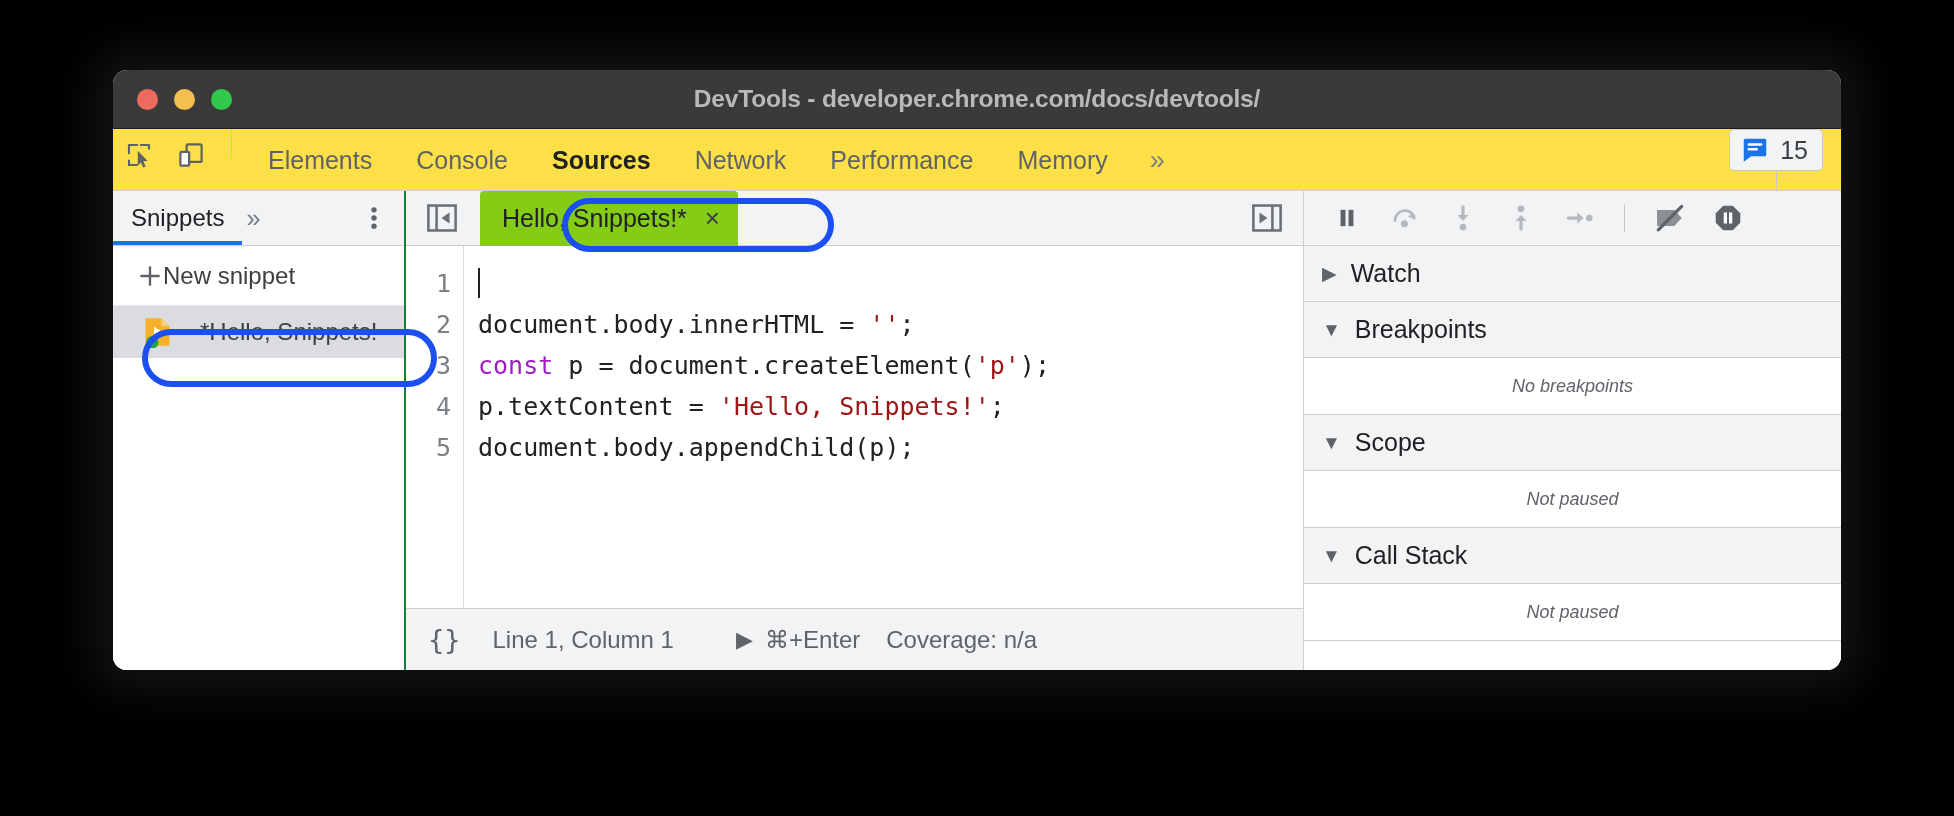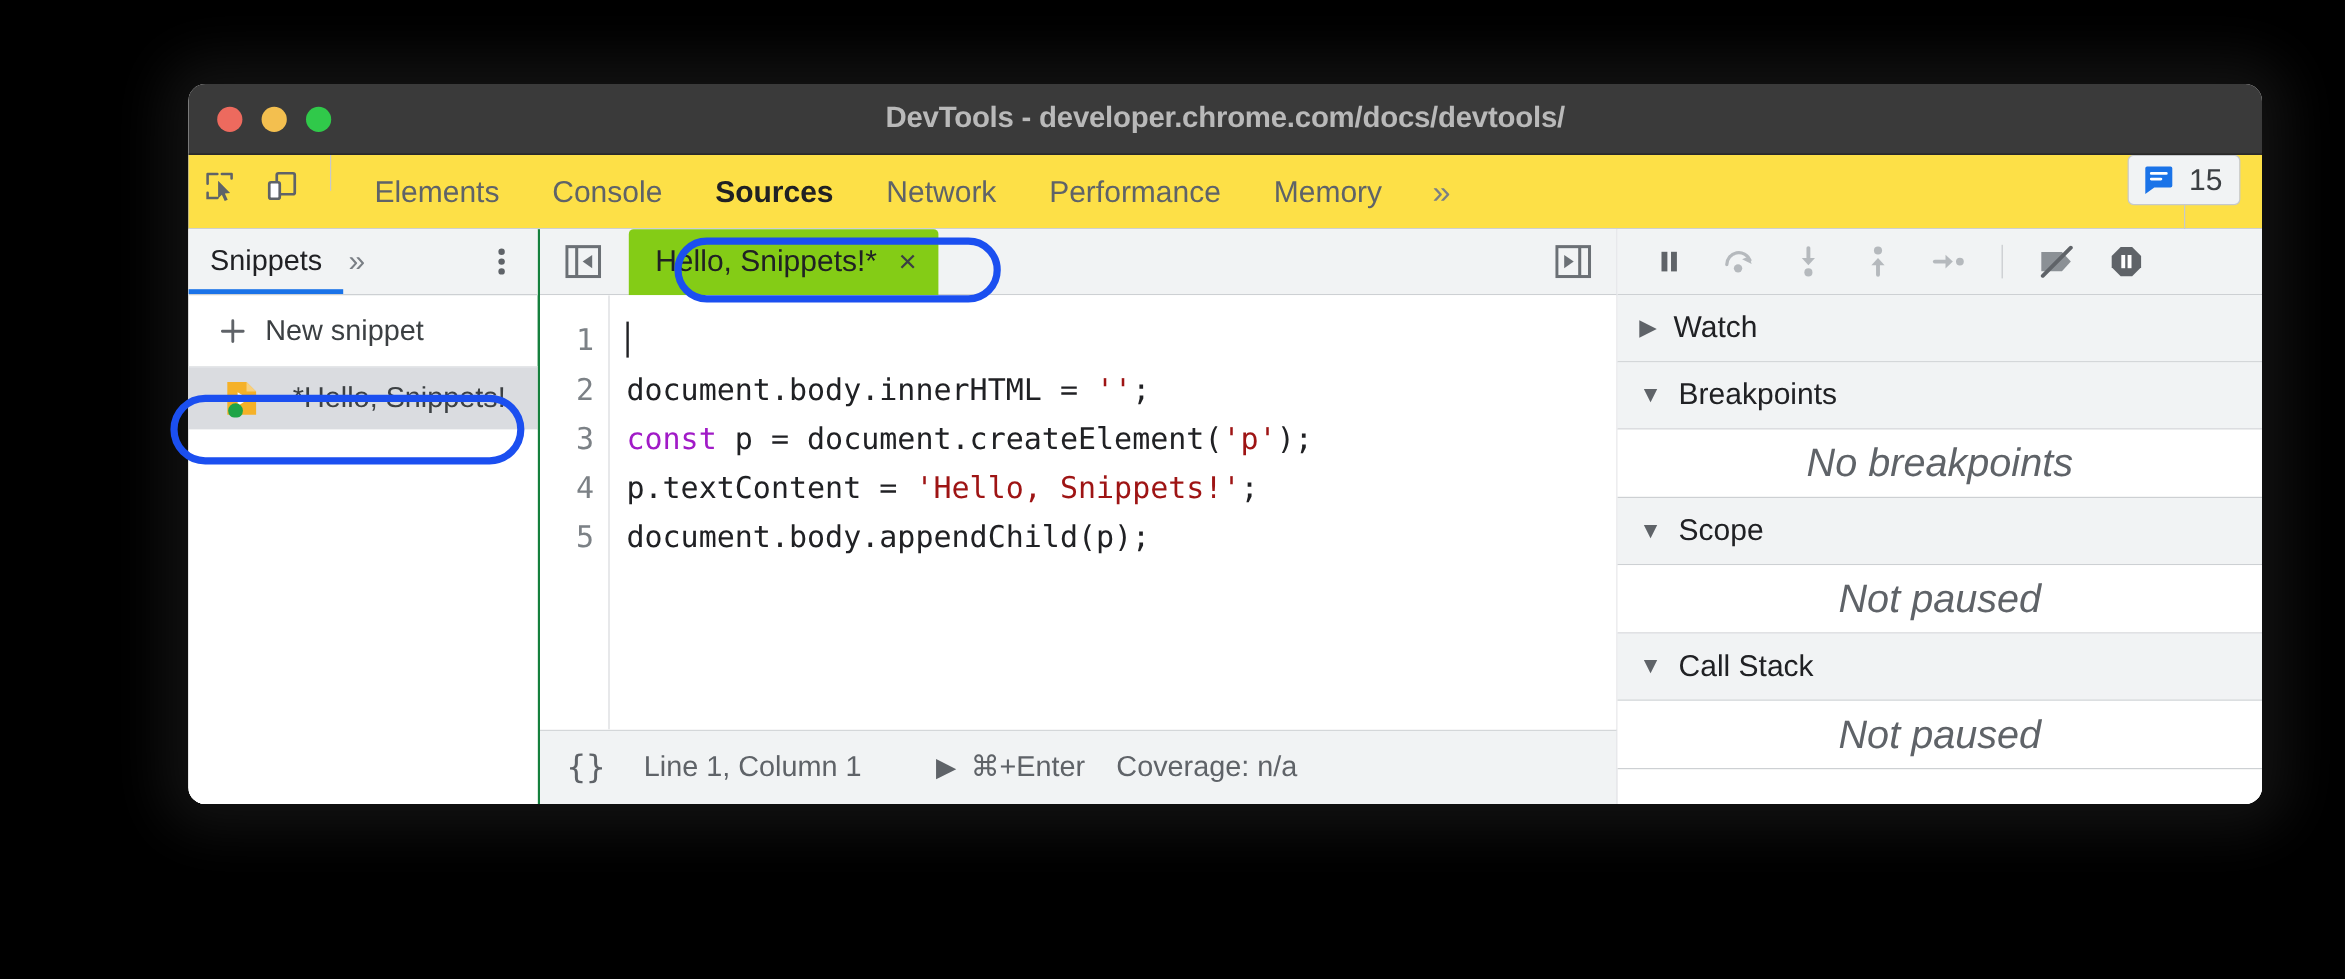--- a/index.html
+++ b/index.html
@@ -23,21 +23,20 @@
   .window {
     position: absolute;
     left: 113px;
     top: 70px;
     width: 1728px;
     height: 600px;
     background: #ffffff;
     border-radius: 14px 14px 14px 14px;
     overflow: hidden;
     box-shadow: 0 0 44px 22px rgba(255,255,255,0.07);
-    margin-left: 44px;
   }
 
   
   .titlebar {
     position: relative;
     height: 59px;
     background: #3a3a3a;
     border-bottom: 1px solid #1f1f1f;
     display: flex;
     align-items: center;
@@ -158,21 +157,20 @@
   }
   .nav-kebab {
     margin-left: auto;
     margin-right: 18px;
   }
   .new-snippet-row {
     height: 60px;
     display: flex;
     align-items: center;
     padding-left: 24px;
-    gap: 14px;
     border-bottom: 1px solid #e4e6e8;
   }
   .new-snippet-label { font-size: 24px; color: #3c4043; }
   .snippet-row {
     height: 52px;
     display: flex;
     align-items: center;
     padding-left: 30px;
     gap: 27px;
     background: #dadce0;
@@ -309,21 +307,21 @@
   .acc-title { font-size: 25px; color: #202124; }
   .acc-body {
     height: 57px;
     background: #ffffff;
     border-bottom: 1px solid #cdd0d3;
     display: flex;
     align-items: center;
     justify-content: center;
   }
   .acc-empty {
-    font-size: 33px;
+    font-size: 18px;
     font-style: italic;
     color: #5f6368;
   }
 
   
   .hl {
     position: absolute;
     border: 6px solid #1b4ff0;
     border-radius: 30px;
     pointer-events: none;

